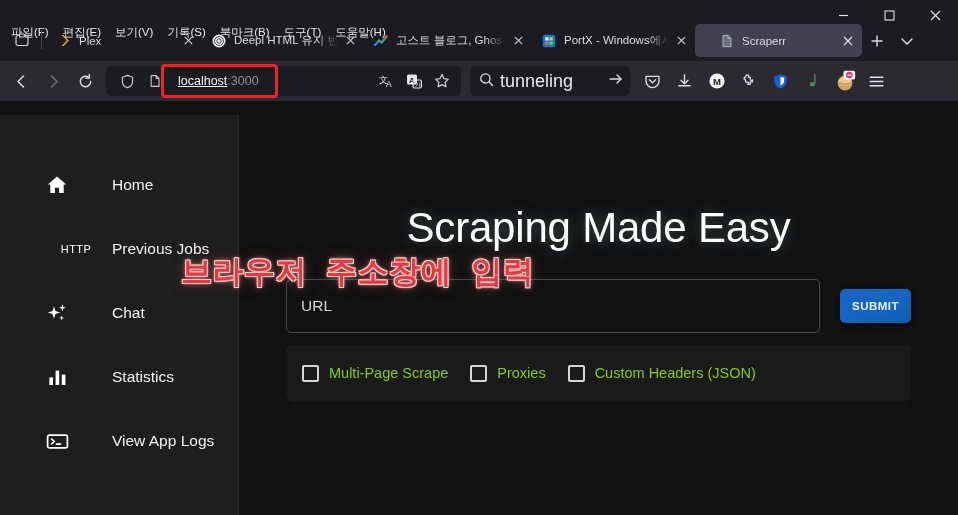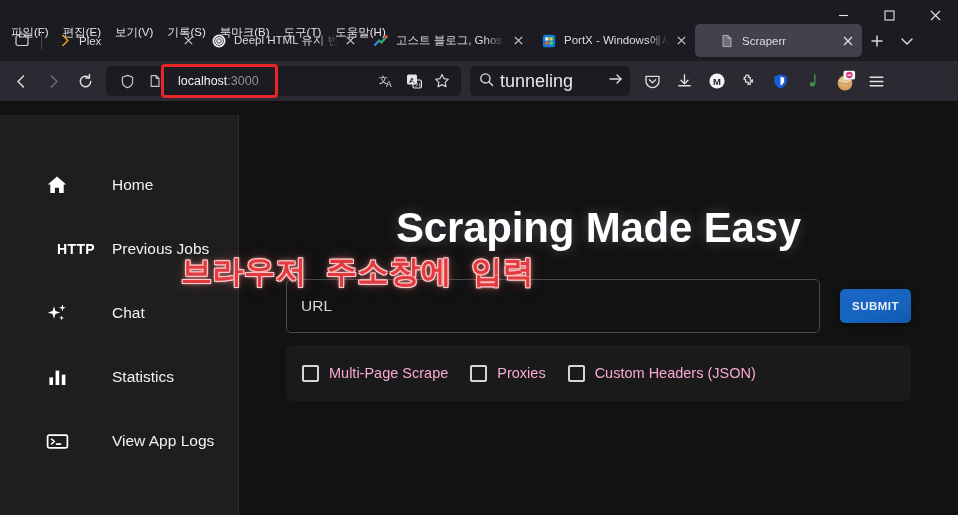--- a/index.html
+++ b/index.html
@@ -89,21 +89,21 @@
   .urlbar-wrap { position: relative; flex: 0 0 355px; margin-left: 4px; }
   .urlbar {
     height: 30px; background: #1c1b22; border-radius: 5px;
     display: flex; align-items: center; padding: 0 6px 0 8px;
     gap: 2px;
   }
   .url-text-box {
     flex: 1 1 auto; display: flex; align-items: center;
     padding: 2px 6px; margin-left: 2px; min-width: 0;
   }
-  .url-host { font-size: 12.5px; color: #f2f2f3; white-space: nowrap; }
+  .url-host { font-size: 12.5px; color: #f2f2f3; white-space: nowrap; text-decoration: underline; }
   .url-port { font-size: 12.5px; color: #8f8f9a; white-space: nowrap; }
   
   .url-annotation {
     position: absolute; left: 55px; top: -2px;
     width: 117px; height: 34px;
     border: 3.5px solid #e8262a; border-radius: 4px;
     pointer-events: none;
   }
   .url-icon-btn {
     width: 26px; height: 26px; display: flex; align-items: center;
@@ -143,36 +143,36 @@
   }
   .side-item {
     display: flex; align-items: center; height: 64px;
     padding-left: 44px; gap: 0px;
   }
   .side-icon {
     width: 26px; flex: 0 0 26px; display: flex;
     align-items: center; justify-content: center; color: #ffffff;
   }
   .side-icon .http-glyph {
-    font-size: 14px; font-weight: 700; letter-spacing: .4px;
+    font-size: 11px; font-weight: 400; letter-spacing: .4px;
     color: #ffffff; font-family: "Liberation Sans", sans-serif; padding-left: 38px;
   }
   .side-label {
     font-size: 15.5px; color: #f2f2f2; margin-left: 42px;
     line-height: 1.28; max-width: 110px;
   }
 
   
   .main {
     flex: 1 1 auto; position: relative;
     display: flex; flex-direction: column; align-items: center;
     padding-top: 92px;
   }
   .hero-title {
-    font-size: 42px; color: #ffffff; font-weight: 700;
+    font-size: 42px; color: #ffffff; font-weight: 400;
     letter-spacing: -0.2px; line-height: 1;
     text-shadow: 0 0 14px rgba(210,225,255,.28);
   }
   .form-row {
     display: flex; align-items: center; gap: 20px;
     margin-top: 30px; width: 625px;
   }
   .url-field {
     flex: 1 1 auto; height: 54px; border: 1px solid #4a4a4a;
     border-radius: 5px; background: #121212;
@@ -192,21 +192,21 @@
     border-radius: 6px; height: 56px;
     display: flex; align-items: center; padding-left: 16px; gap: 22px;
   }
   .opt {
     display: flex; align-items: center; gap: 10px;
   }
   .opt-box {
     width: 17px; height: 17px; border: 2px solid #d6d6d6;
     border-radius: 2px; flex: 0 0 17px; background: transparent;
   }
-  .opt-label { font-size: 14.5px; color: #f9a8d4; white-space: nowrap; }
+  .opt-label { font-size: 14.5px; color: #84cc16; white-space: nowrap; }
 
   
   .kr-annotation {
     position: absolute; left: 181px; top: 136px;
     font-size: 31px; font-weight: 700; color: #e23b3f;
     letter-spacing: 0.5px; white-space: nowrap;
     text-shadow:
       0 0 2px #ffd2d2, 0 0 4px #ff9a9a,
       1px 1px 0 #ffdede, -1px -1px 0 #ffdede,
       1px -1px 0 #ffdede, -1px 1px 0 #ffdede,

